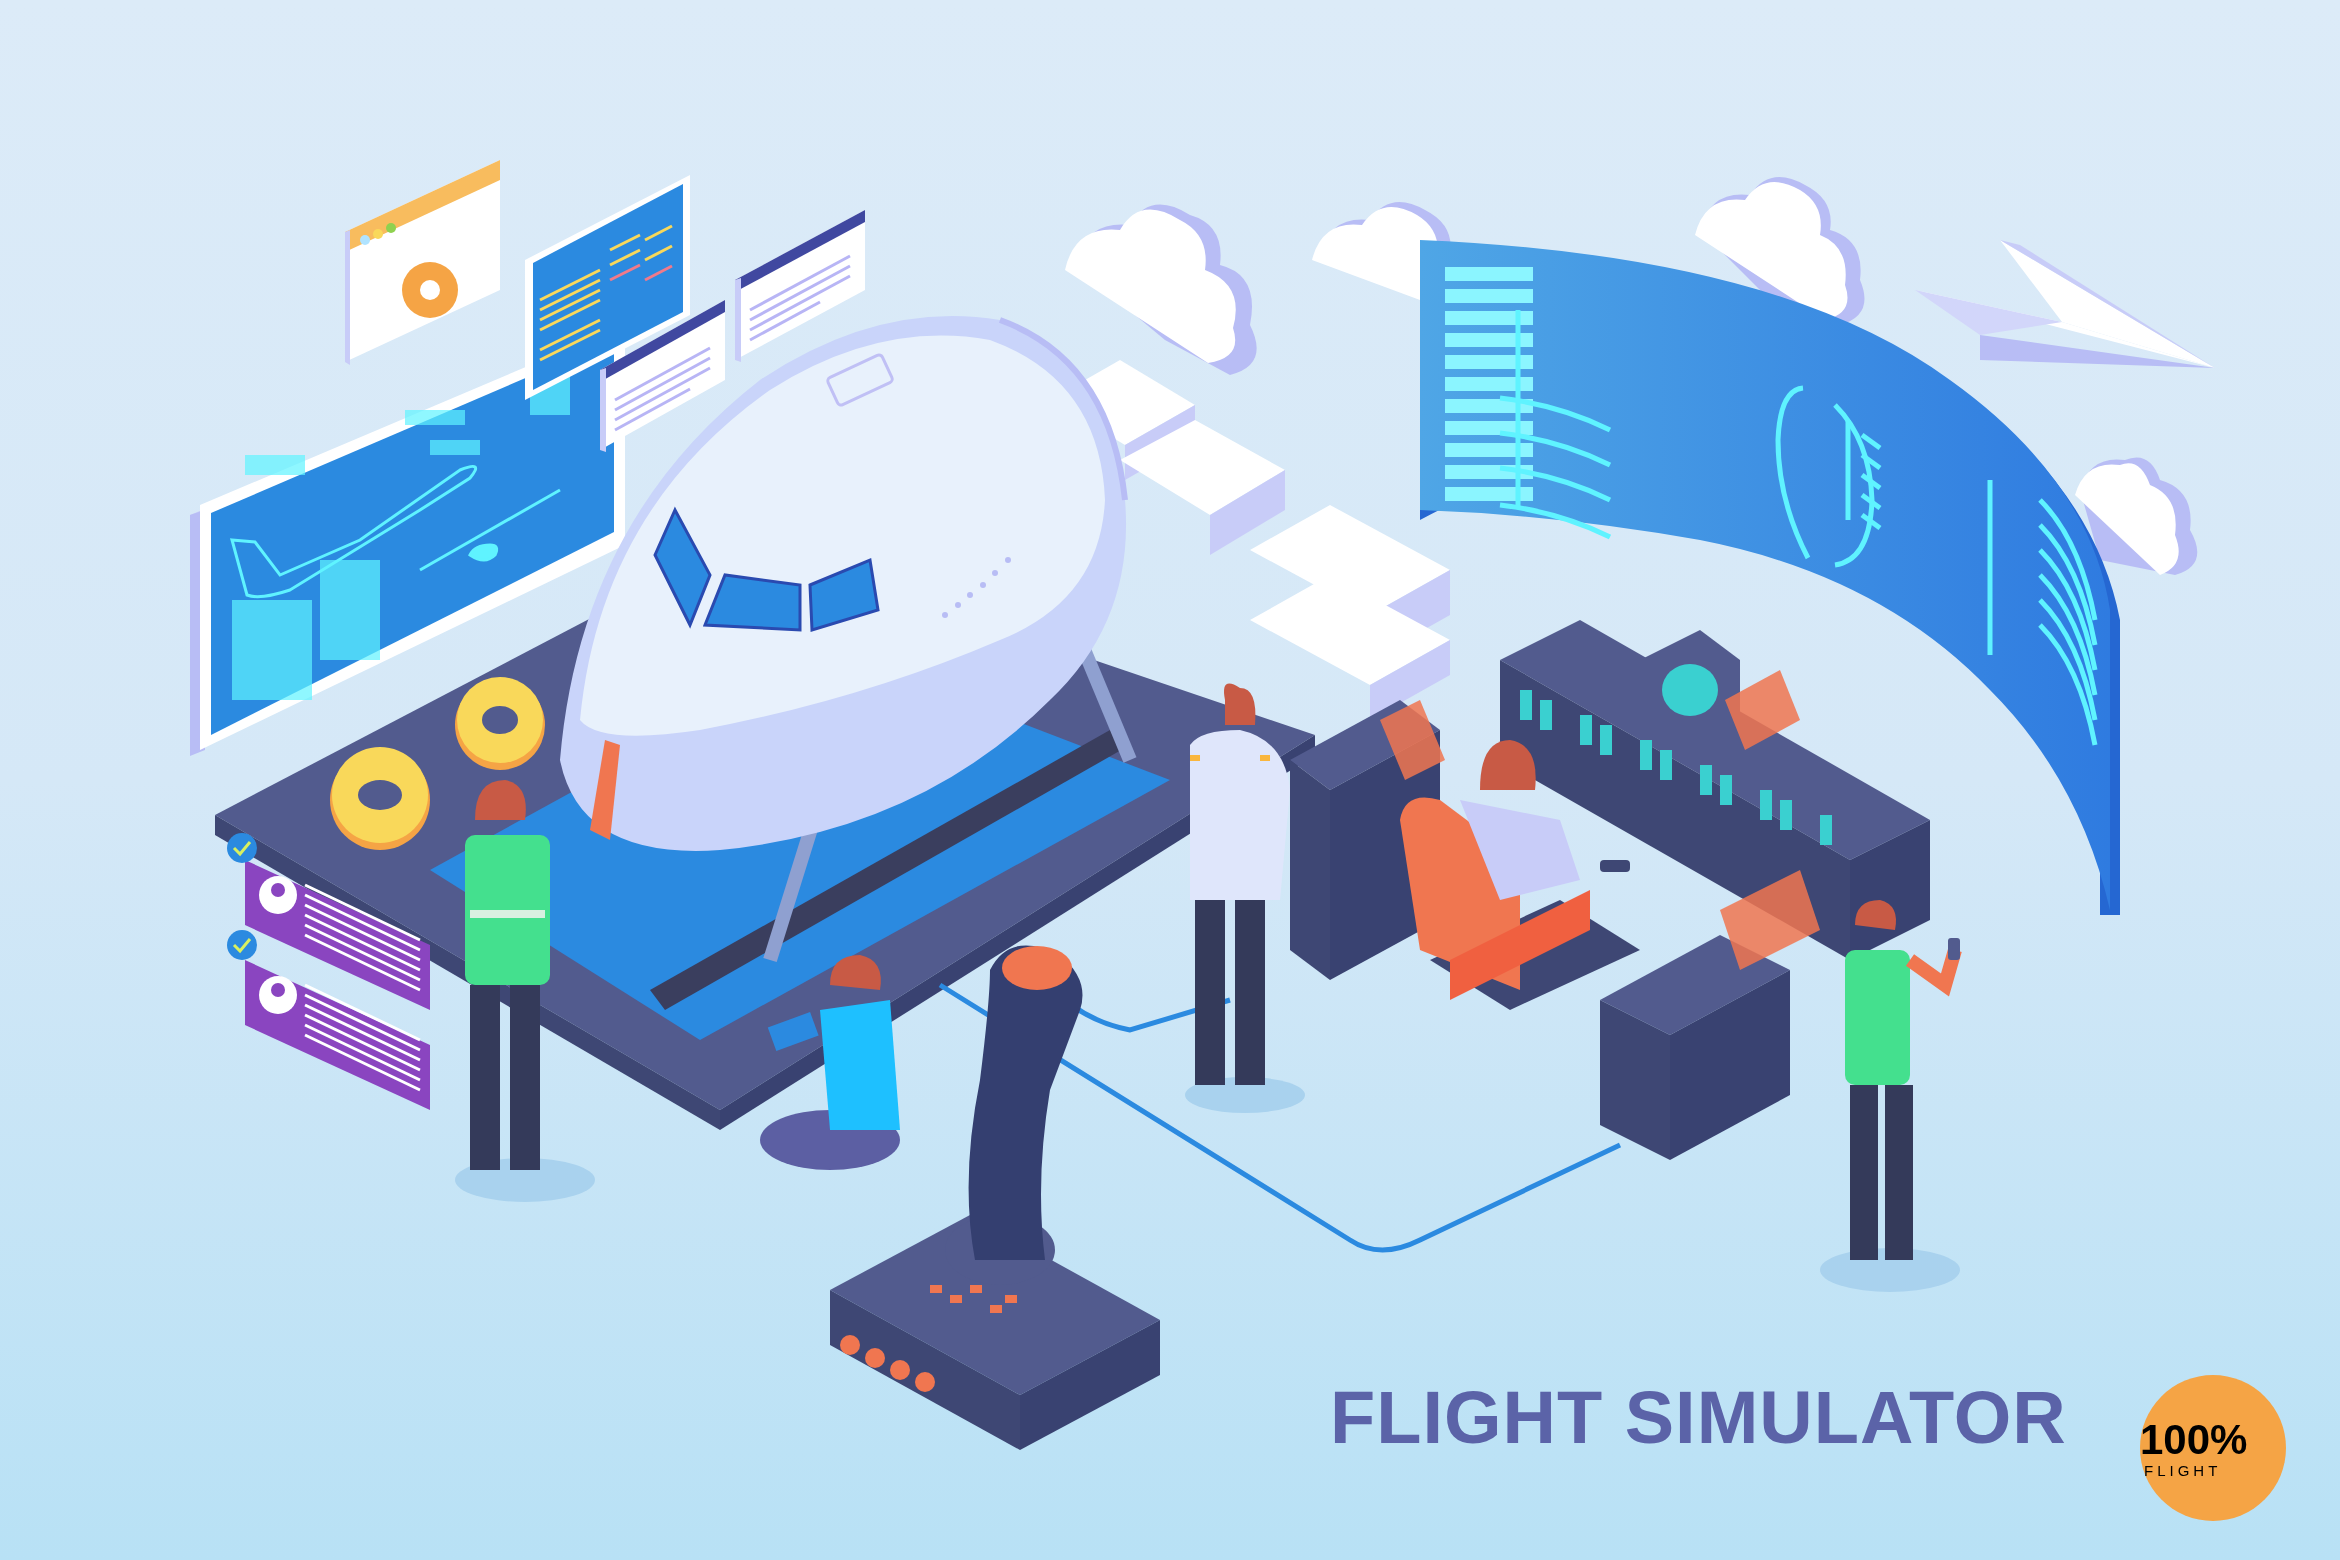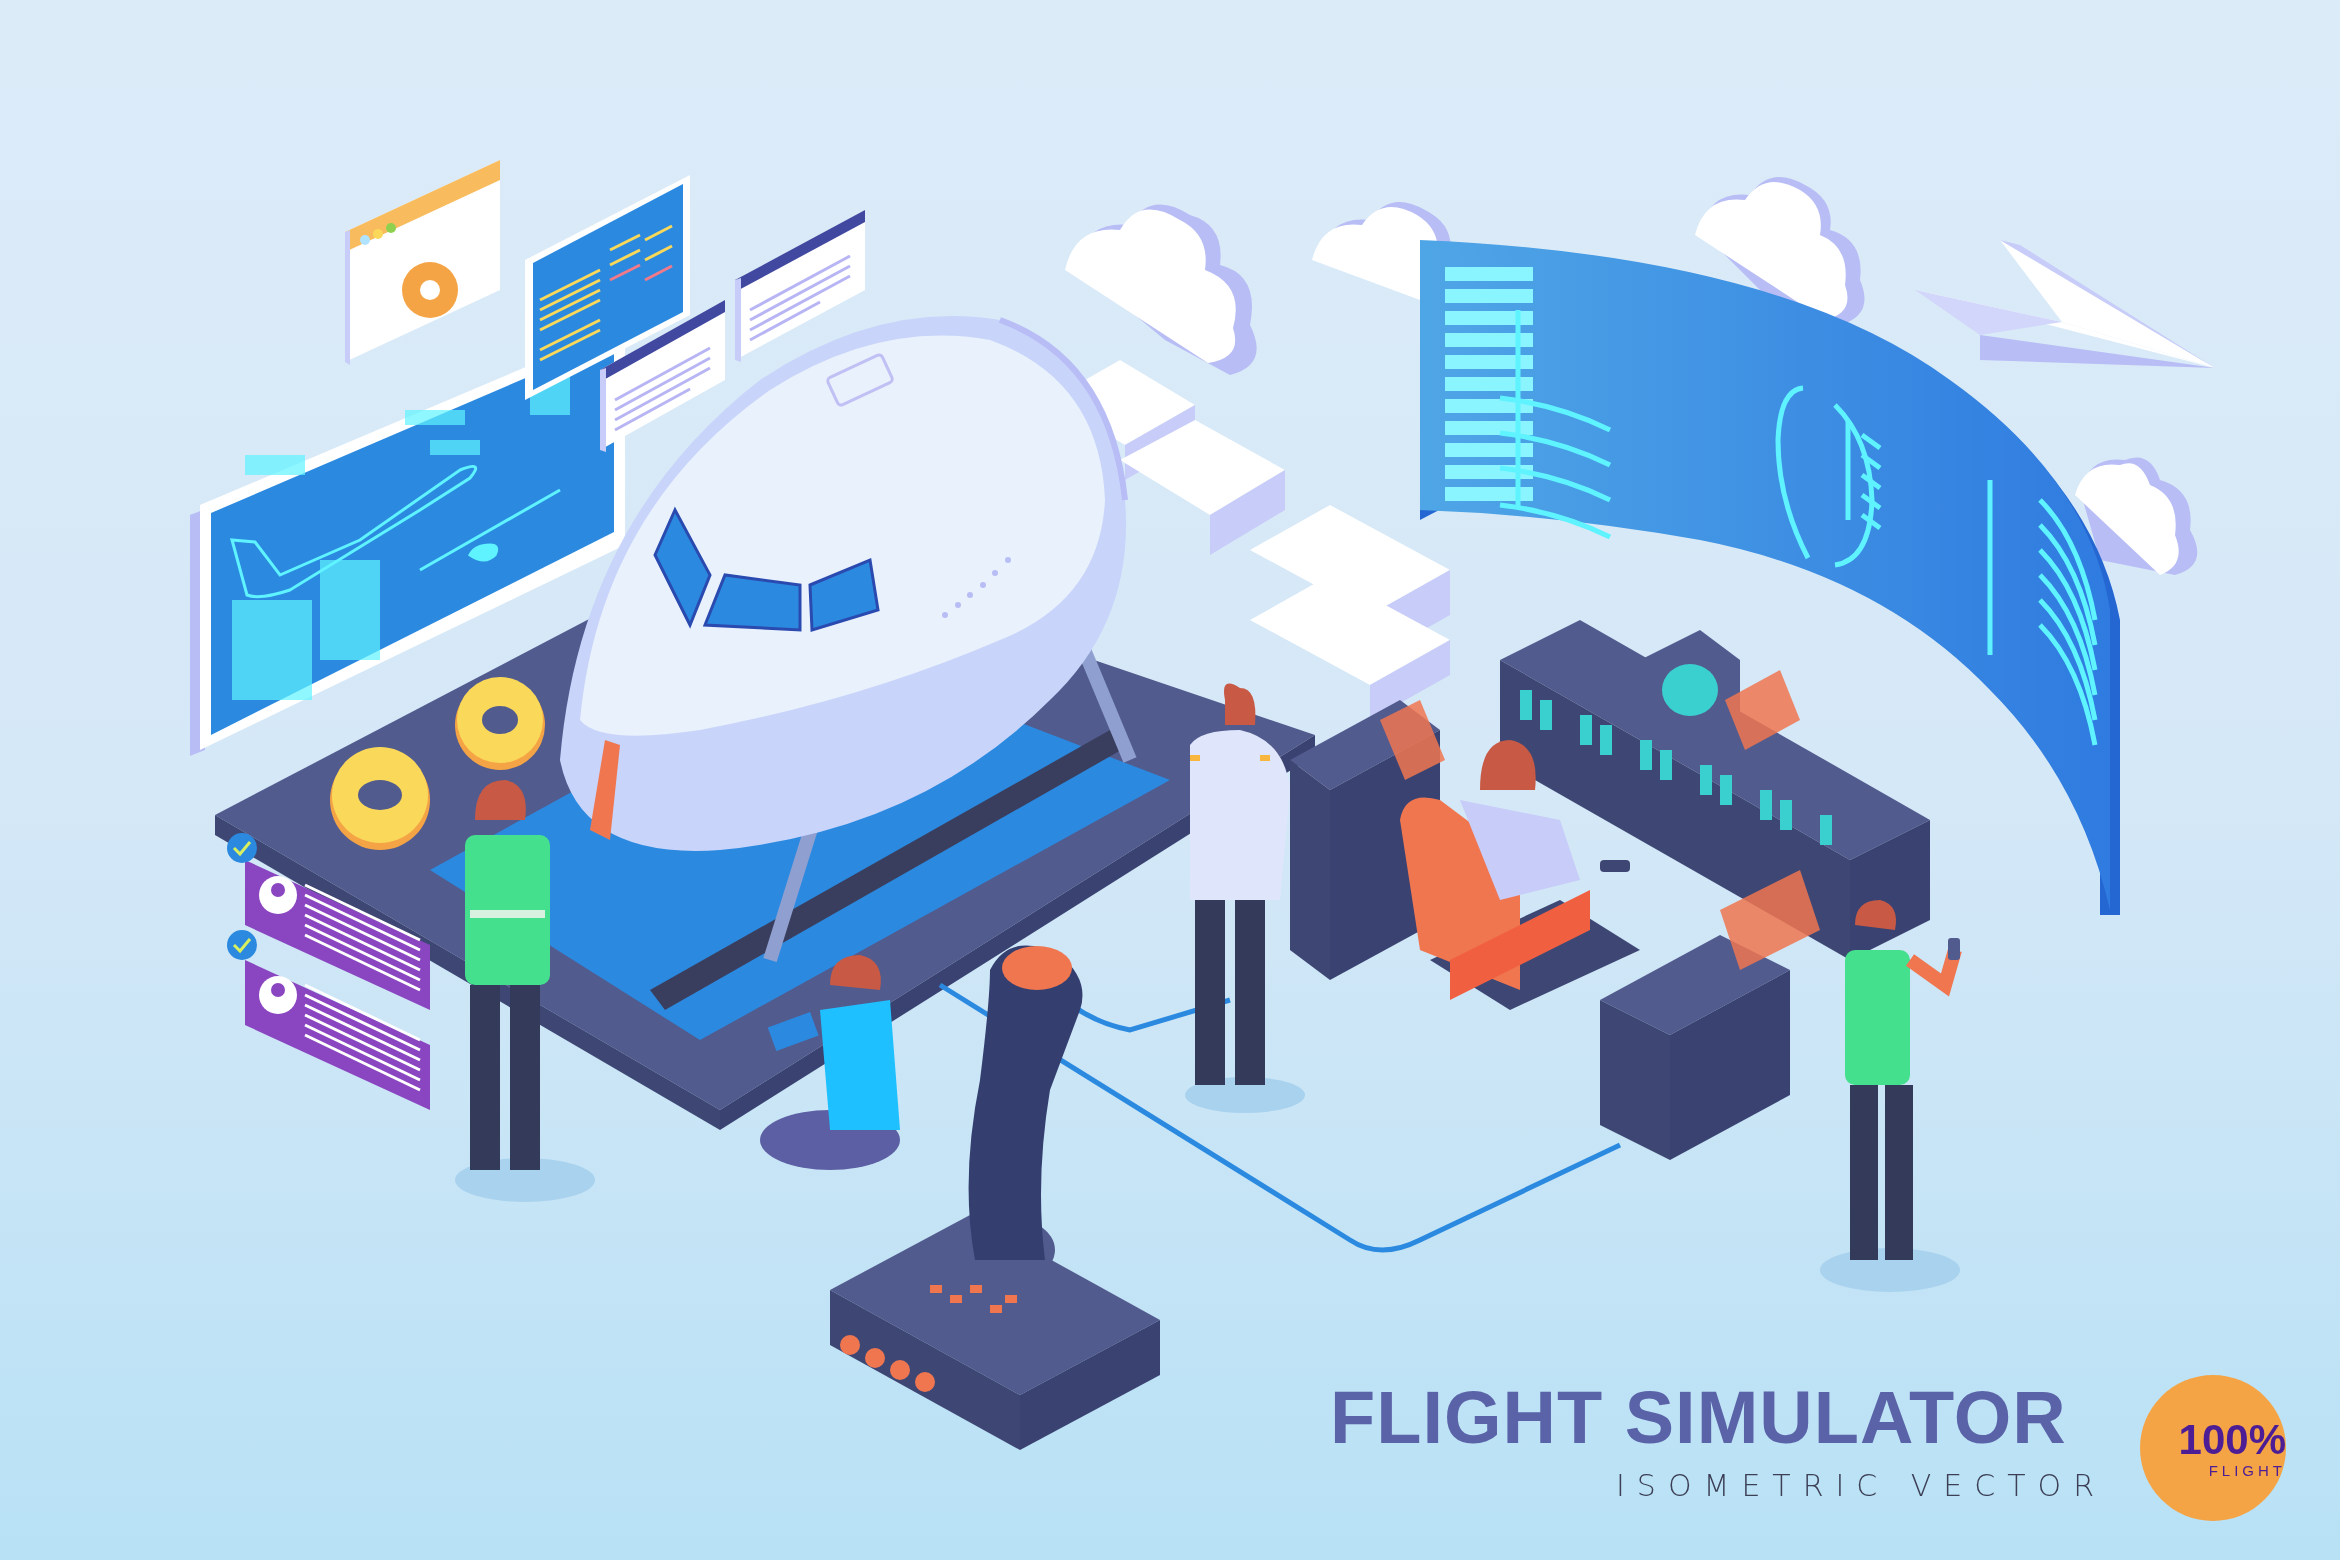--- a/index.html
+++ b/index.html
@@ -1,21 +1,21 @@
 <!DOCTYPE html>
 <html><head>
 <meta charset="utf-8">
 <style>
   html,body{margin:0;padding:0;}
   body{width:2340px;height:1560px;overflow:hidden;font-family:"Liberation Sans",sans-serif;}
   .scene{position:relative;width:2340px;height:1560px;background:linear-gradient(180deg,#dcebf8 0%,#d5e8f7 50%,#b8e1f5 100%);overflow:hidden;}
   svg.art{position:absolute;left:0;top:0;width:2340px;height:1560px;}
   .title{position:absolute;left:1330px;top:1375px;font-family:"Liberation Sans",sans-serif;font-weight:700;font-size:74px;color:#5b63a8;letter-spacing:1px;white-space:nowrap;}
   .subtitle{position:absolute;left:1616px;top:1468px;font-family:"DejaVu Sans",sans-serif;font-weight:300;font-size:30px;color:#3c3f55;letter-spacing:12px;white-space:nowrap;}
-  .badge{position:absolute;left:2140px;top:1375px;width:146px;height:146px;border-radius:50%;background:#f5a445;display:flex;flex-direction:column;align-items:flex-end;justify-content:center;color:#4c1d95;}
+  .badge{position:absolute;left:2140px;top:1375px;width:146px;height:146px;border-radius:50%;background:#f5a445;display:flex;flex-direction:column;align-items:flex-start;justify-content:center;color:#000000;}
   .badge .pct{font-family:"Liberation Sans",sans-serif;font-weight:700;font-size:42px;line-height:44px;}
   .badge .lbl{font-family:"Liberation Sans",sans-serif;font-size:15px;letter-spacing:4px;margin-left:4px;}
 </style>
 </head>
 <body>
 
 <div class="scene">
 <svg class="art" viewBox="0 0 2340 1560">
   <defs>
     <linearGradient id="curveGrad" x1="0" y1="0" x2="1" y2="0">
@@ -353,18 +353,17 @@
       <rect x="930" y="1285" width="12" height="8"></rect>
           <rect x="950" y="1295" width="12" height="8"></rect>
       <rect x="970" y="1285" width="12" height="8"></rect>
           <rect x="990" y="1305" width="12" height="8"></rect>
       <rect x="1005" y="1295" width="12" height="8"></rect>
     </g>
   </g>
 </svg>
 
 <div class="title">FLIGHT SIMULATOR</div>
-<div class="subtitle">ISOMETRIC VECTOR</div>
 <div class="badge">
   <span class="pct">100%</span>
   <span class="lbl">FLIGHT</span>
 </div>
 </div>
 
 </body></html>

